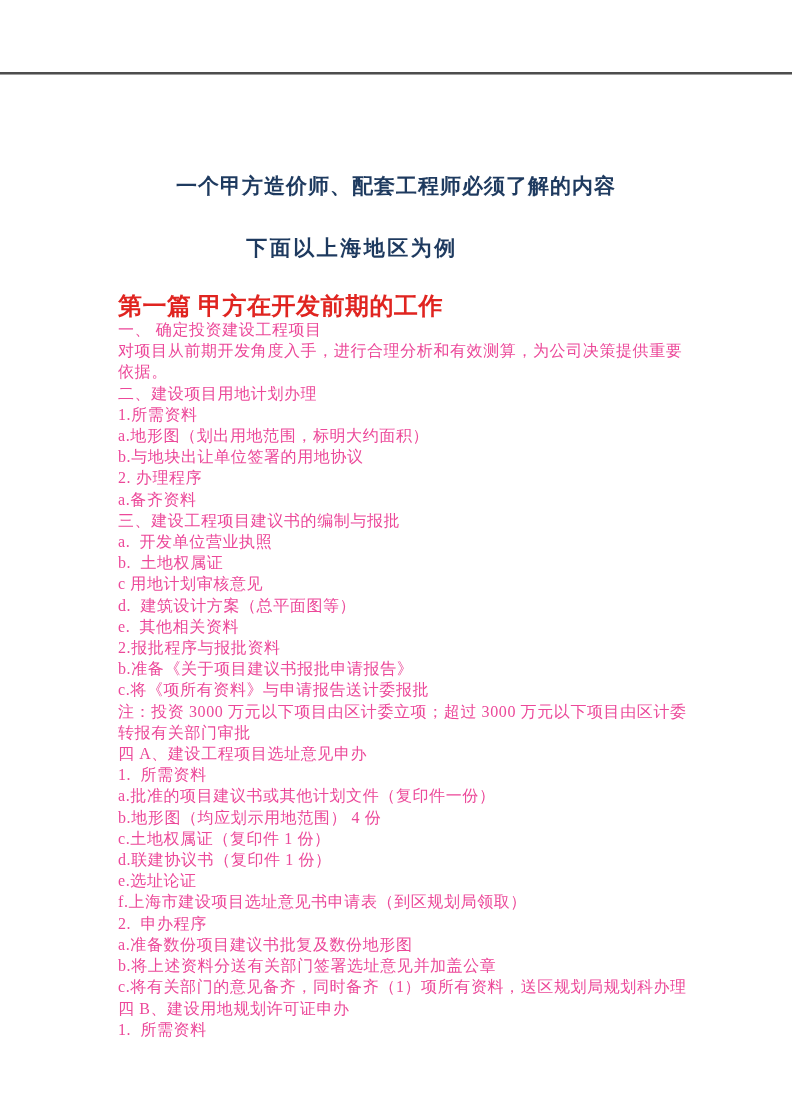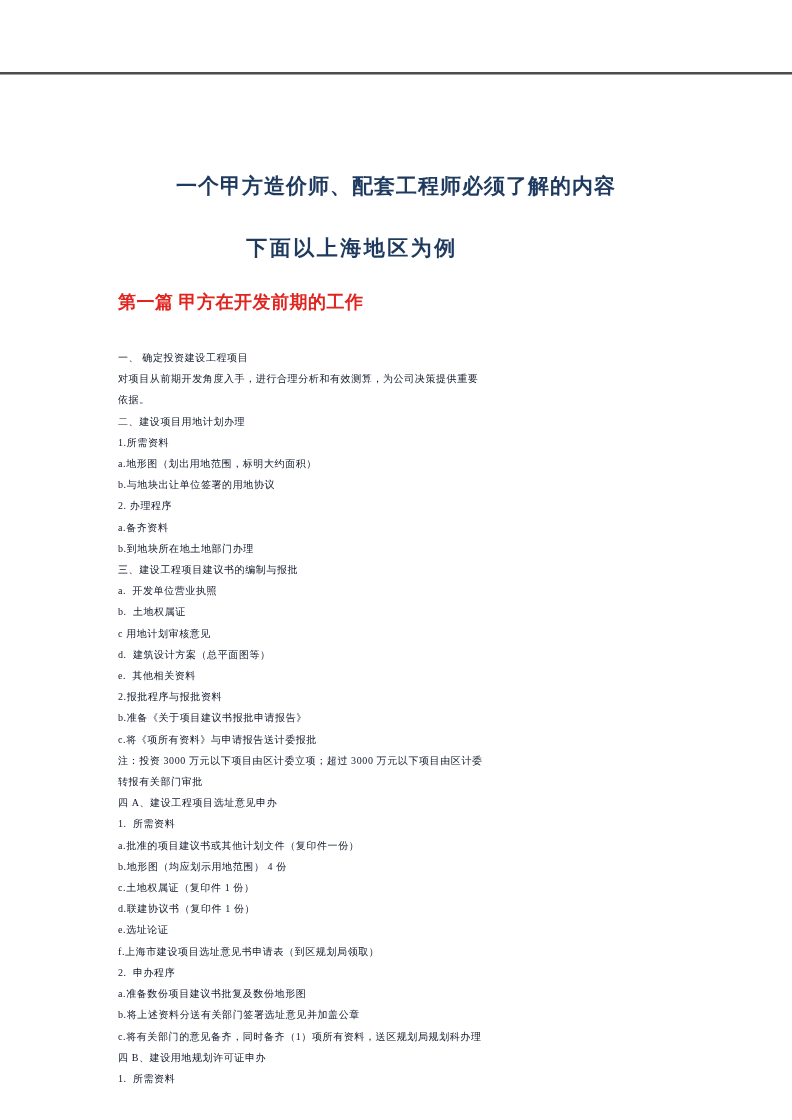--- a/index.html
+++ b/index.html
@@ -47,34 +47,33 @@
     font-size: 21px;
     font-weight: bold;
     letter-spacing: 2.5px;
     color: #1e3a5f;
   }
   .section-heading {
     position: absolute;
     top: 290px;
     left: 118px;
     margin: 0;
-    font-size: 18px;
+    font-size: 24px;
     font-weight: bold;
     letter-spacing: 0.5px;
     color: #e02420;
   }
   .body-text {
     position: absolute;
     top: 319px;
     left: 118px;
     width: 570px;
-    color: #0f172a;
-    font-size: 10px;
+    color: #ec4899;
+    font-size: 16px;
     letter-spacing: 0.6px;
-    margin-top: 28px;
   }
   .body-text .line {
     line-height: 21.2px;
     white-space: pre-wrap;
   }
 </style>
 </head>
 <body>
 
 <div class="page">
@@ -85,21 +84,20 @@
   <div class="body-text">
       <div class="line">一、 确定投资建设工程项目</div>
       <div class="line">对项目从前期开发角度入手，进行合理分析和有效测算，为公司决策提供重要</div>
       <div class="line">依据。</div>
       <div class="line">二、建设项目用地计划办理</div>
       <div class="line">1.所需资料</div>
       <div class="line">a.地形图（划出用地范围，标明大约面积）</div>
       <div class="line">b.与地块出让单位签署的用地协议</div>
       <div class="line">2. 办理程序</div>
       <div class="line">a.备齐资料</div>
-      <div class="line">b.到地块所在地土地部门办理</div>
       <div class="line">三、建设工程项目建议书的编制与报批</div>
       <div class="line">a.  开发单位营业执照</div>
       <div class="line">b.  土地权属证</div>
       <div class="line">c 用地计划审核意见</div>
       <div class="line">d.  建筑设计方案（总平面图等）</div>
       <div class="line">e.  其他相关资料</div>
       <div class="line">2.报批程序与报批资料</div>
       <div class="line">b.准备《关于项目建议书报批申请报告》</div>
       <div class="line">c.将《项所有资料》与申请报告送计委报批</div>
       <div class="line">注：投资 3000 万元以下项目由区计委立项；超过 3000 万元以下项目由区计委</div>

